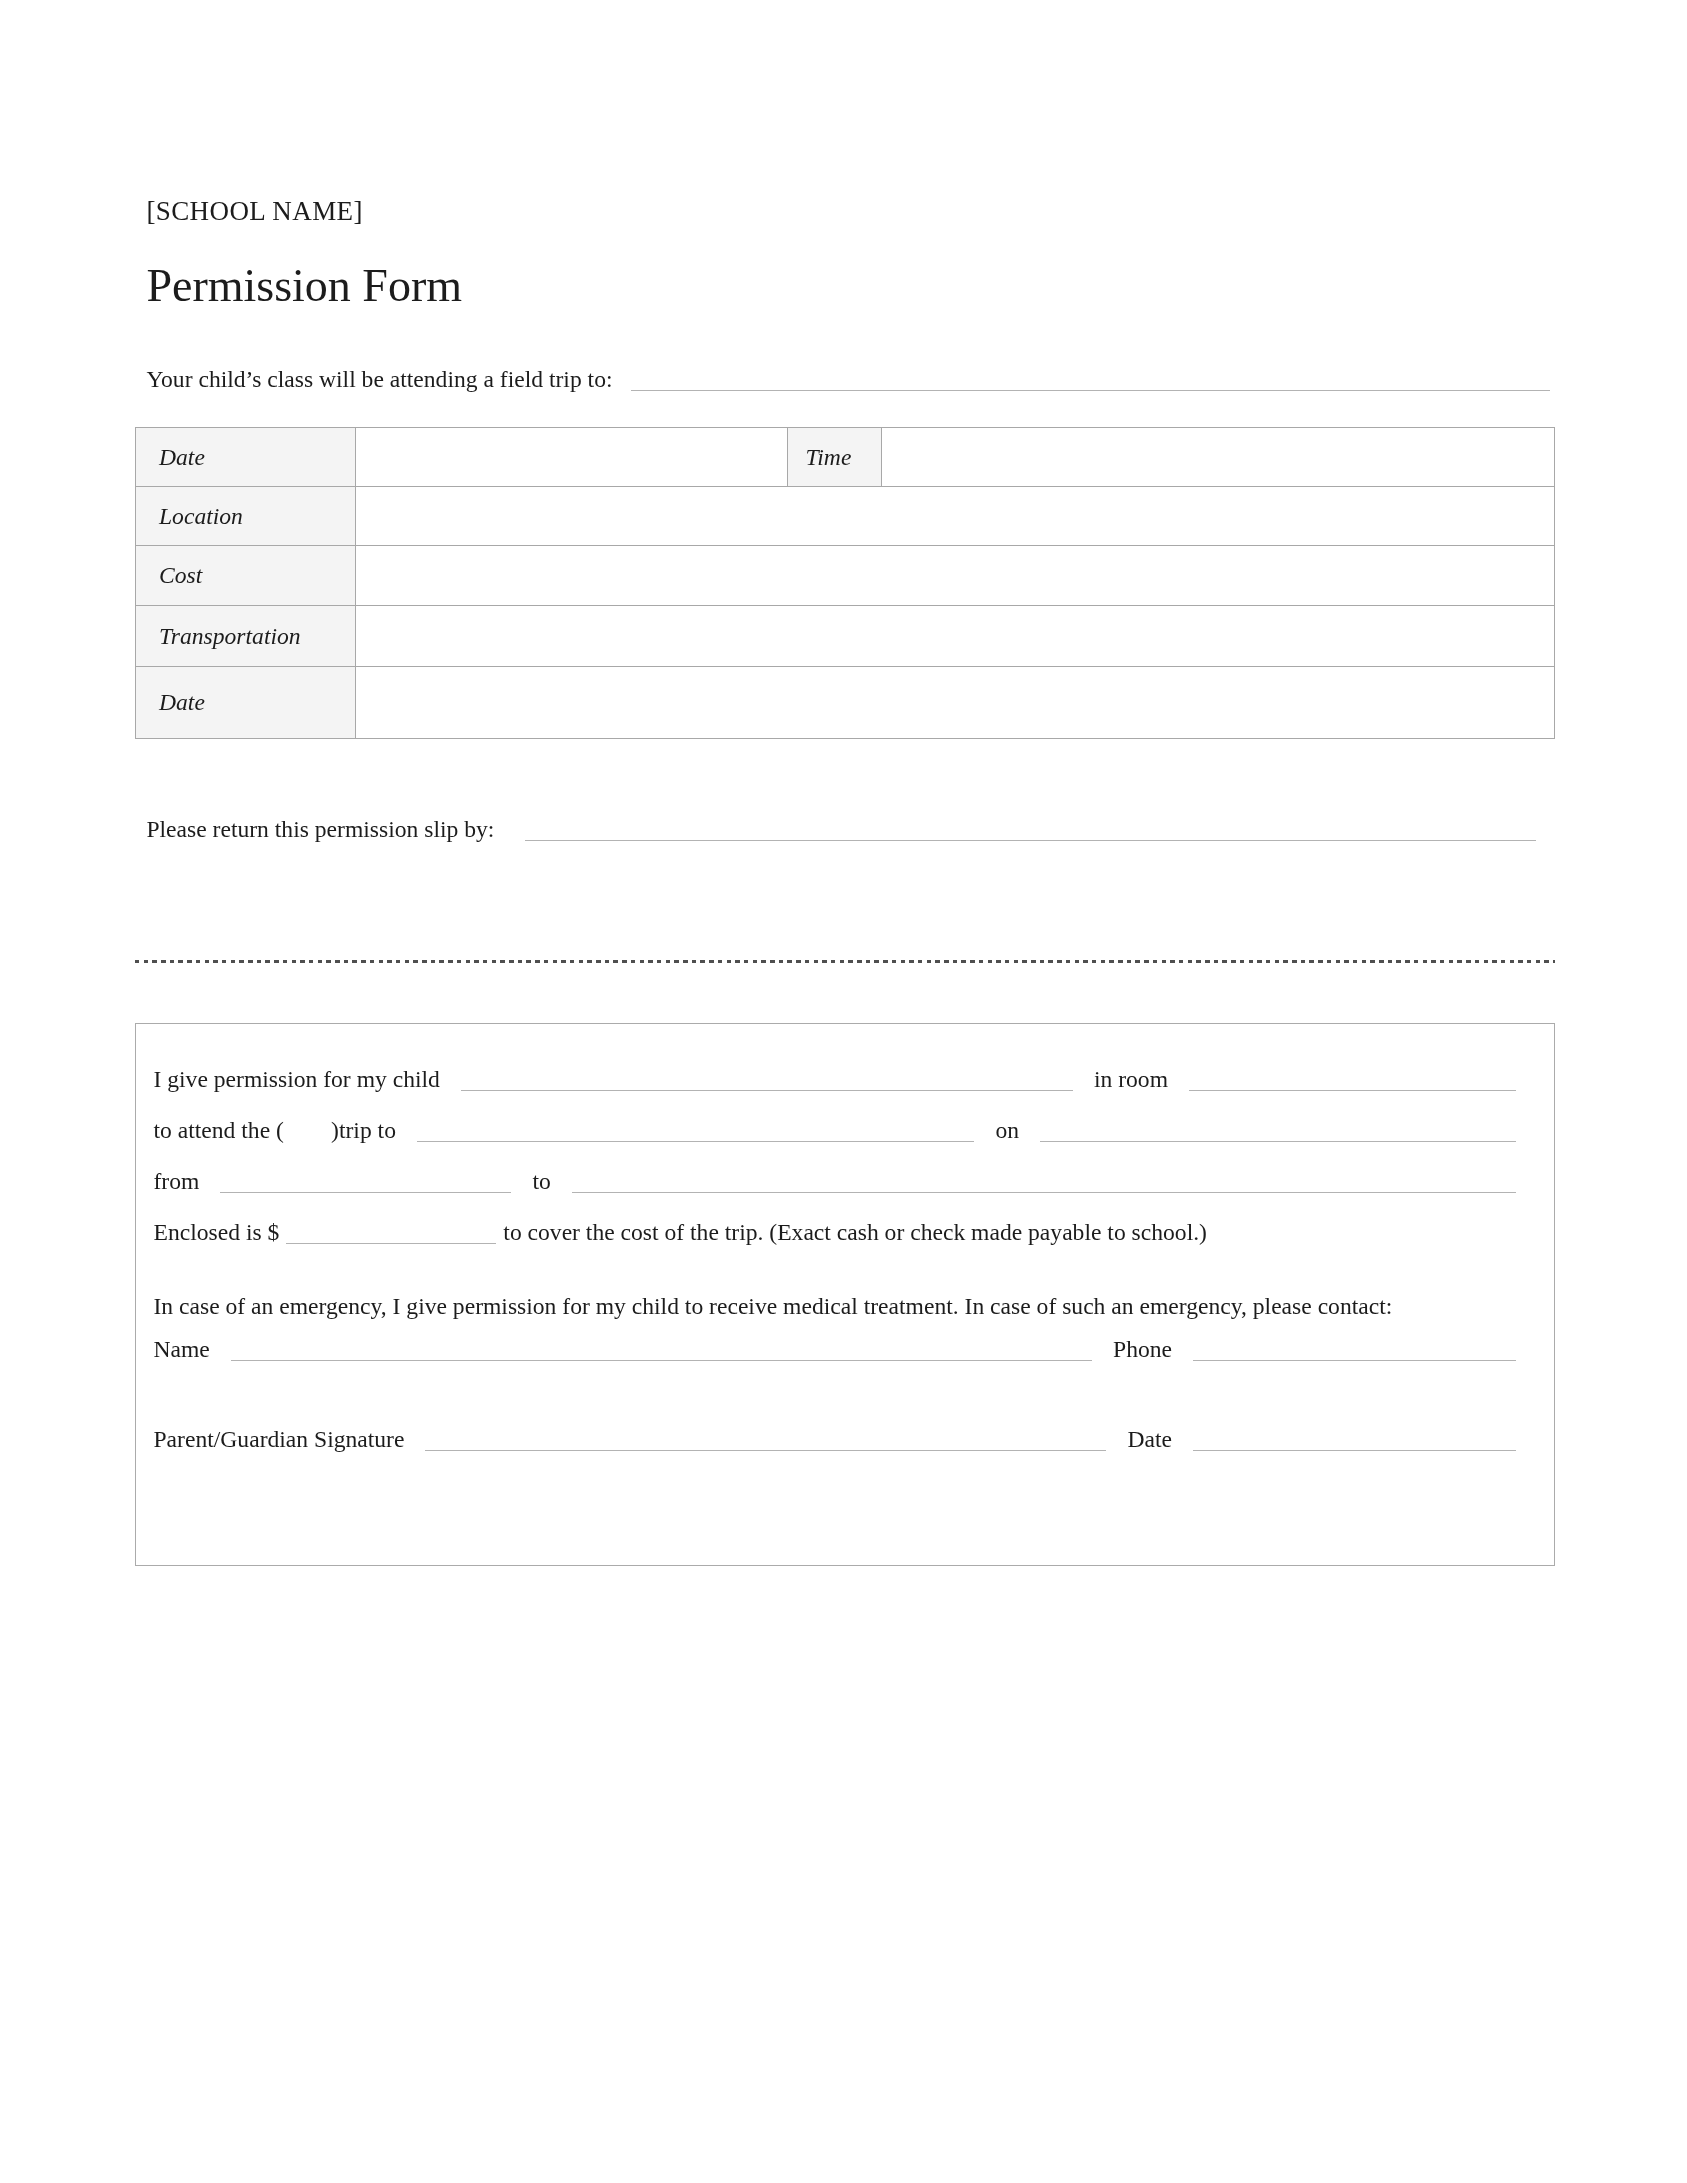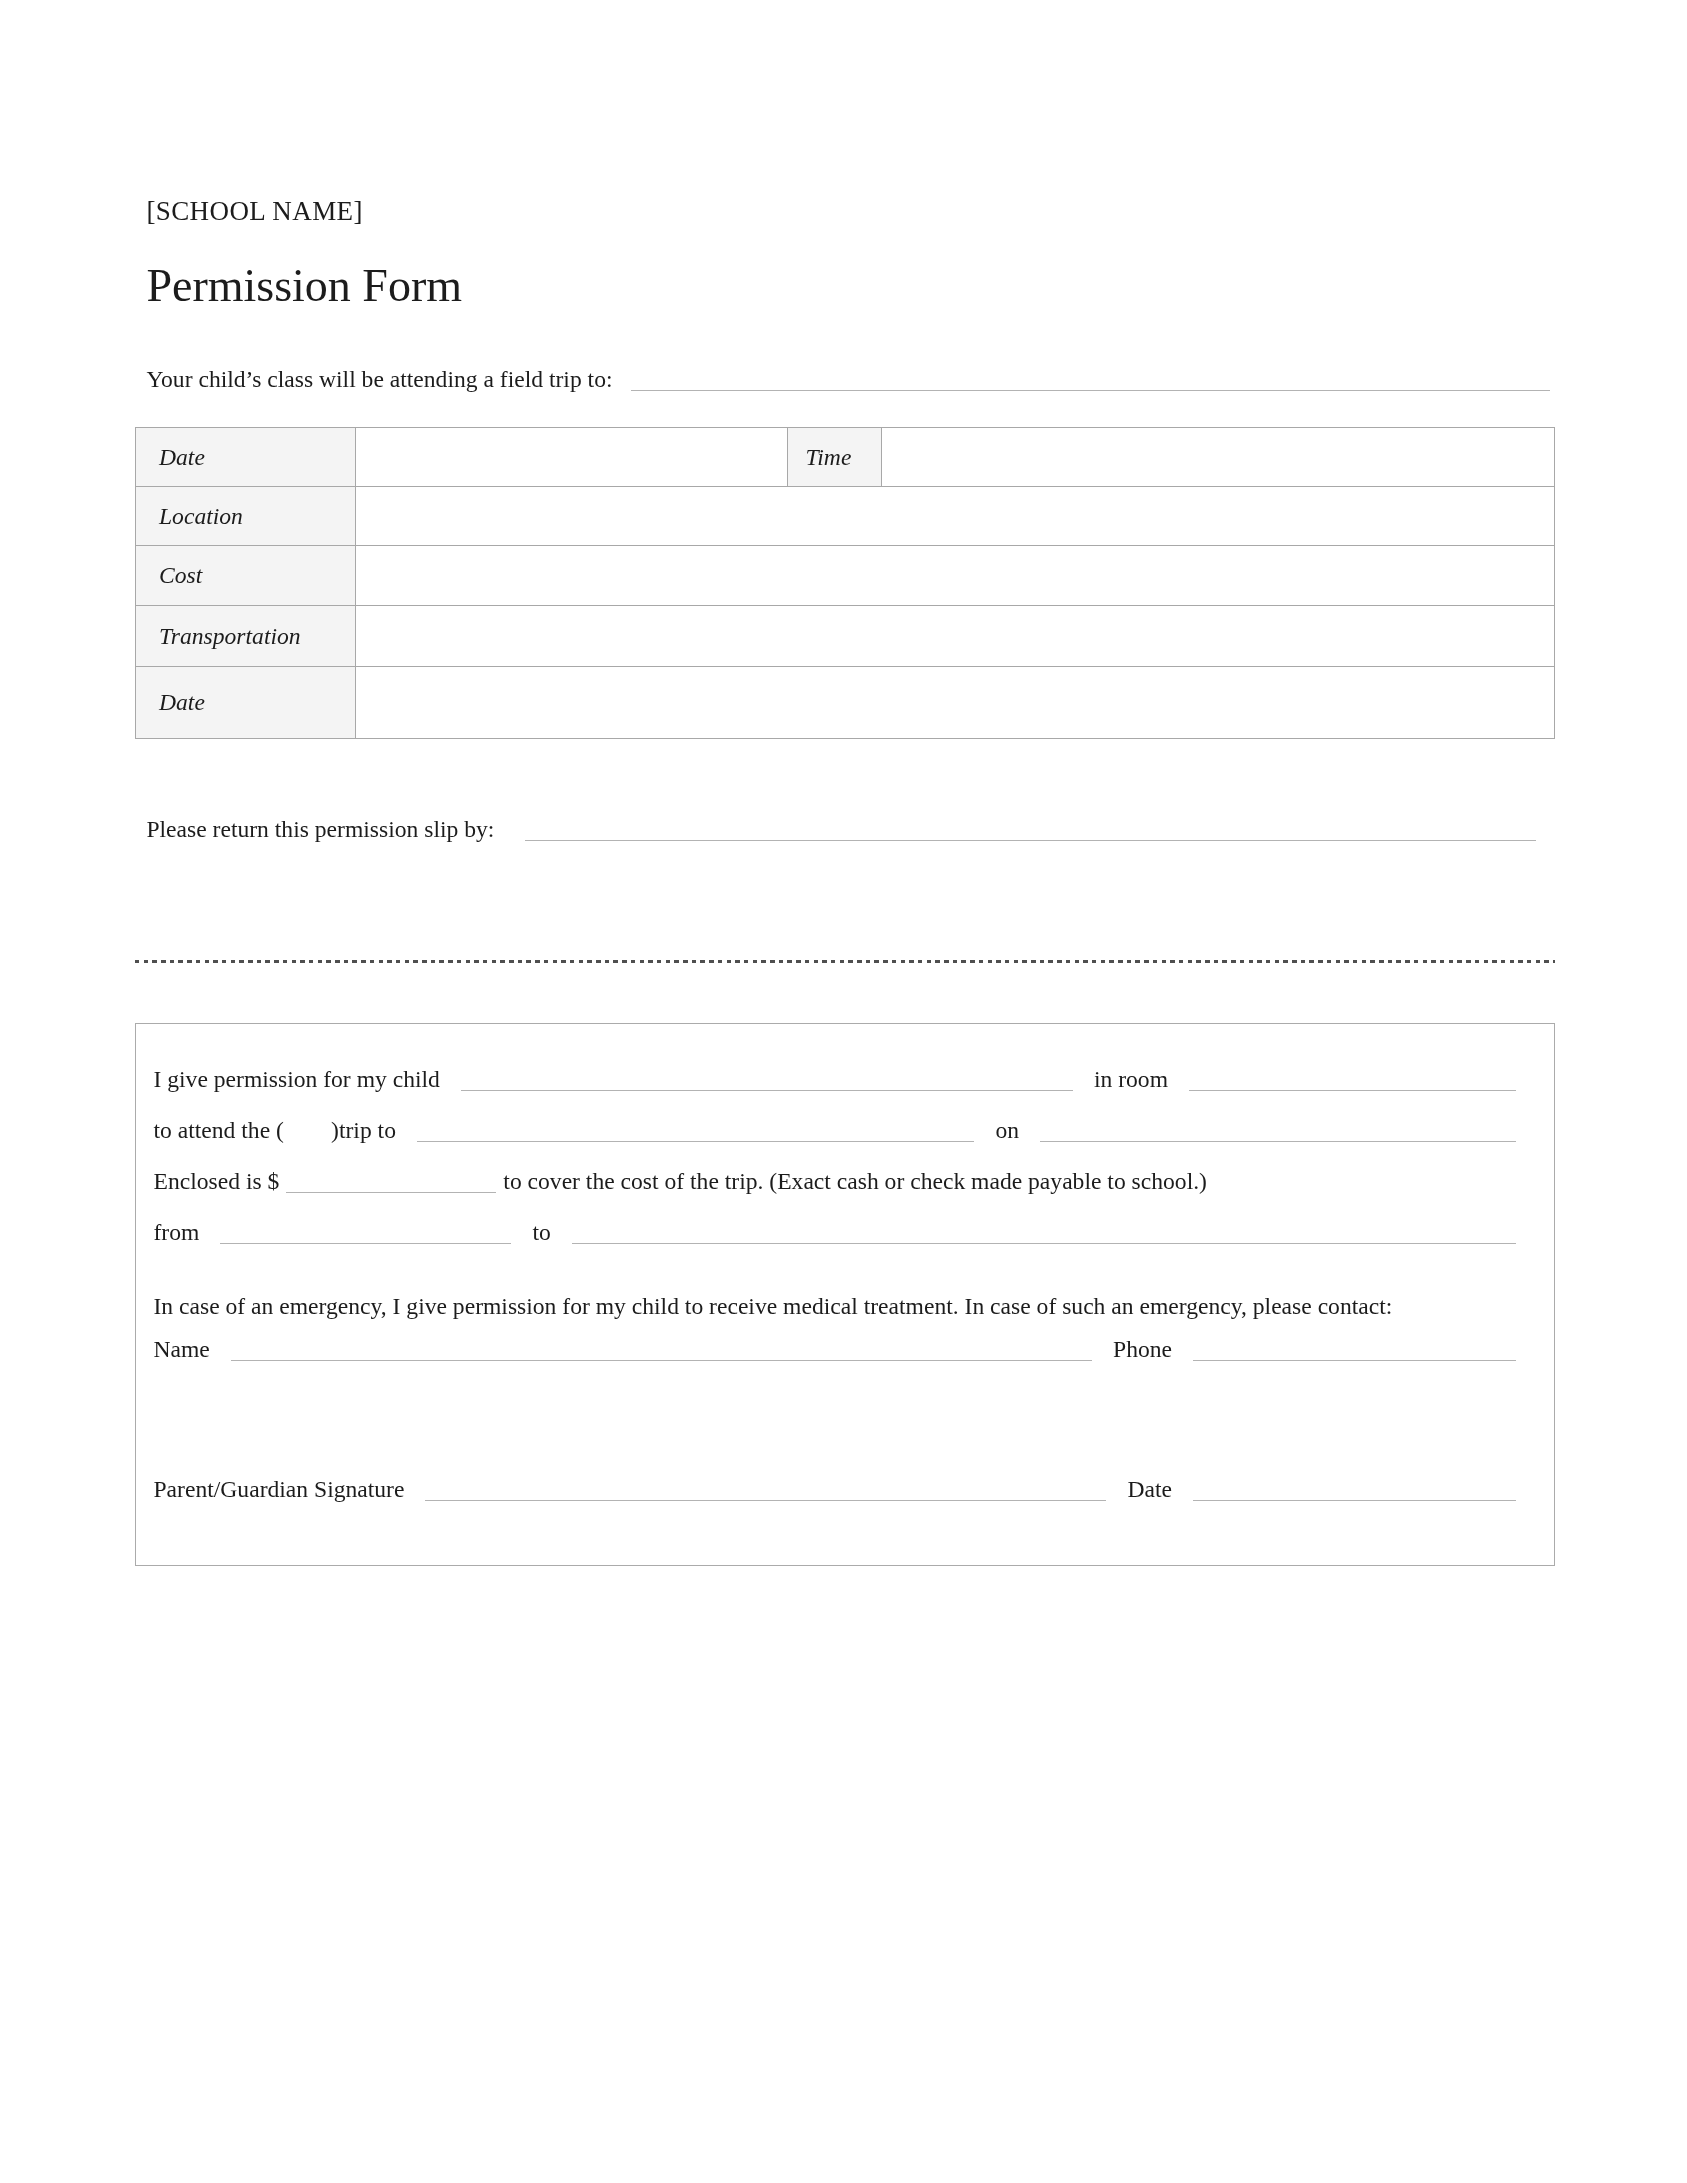--- a/index.html
+++ b/index.html
@@ -75,21 +75,21 @@
   .srow-tight { column-gap: 7px; }
   .nowrap { white-space: nowrap; }
   .w-room   { flex: 0 0 327px; }
   .w-on     { flex: 0 0 476px; }
   .w-from   { flex: 0 0 291px; }
   .w-amount { flex: 0 0 210px; }
   .w-phone  { flex: 0 0 323px; }
 
   .emergency-para { margin-top: 44px; line-height: 31px; padding-right: 15.7px; }
   .name-row { margin-top: 12.2px; }
-  .sig-row  { margin-top: 110px; text-align: center; }
+  .sig-row  { margin-top: 60px; text-align: center; }
 </style>
 </head>
 <body>
 
 <div class="page">
 
   <div class="school-name indent">[SCHOOL NAME]</div>
 
   <h1 class="form-title indent">Permission Form</h1>
 
@@ -147,31 +147,31 @@
       <span class="blank w-room"></span>
     </div>
 
     <div class="srow">
       <span class="nowrap">to attend the (&nbsp;&nbsp;&nbsp;&nbsp;&nbsp;&nbsp;&nbsp;&nbsp;)trip to</span>
       <span class="blank grow"></span>
       <span class="nowrap">on</span>
       <span class="blank w-on"></span>
     </div>
 
-    <div class="srow srow-tight">
-      <span class="nowrap">Enclosed is $</span>
-      <span class="blank w-amount"></span>
-      <span>to cover the cost of the trip. (Exact cash or check made payable to school.)</span>
-    </div>
-
     <div class="srow">
       <span class="nowrap">from</span>
       <span class="blank w-from"></span>
       <span class="nowrap">to</span>
       <span class="blank grow"></span>
+    </div>
+
+    <div class="srow srow-tight">
+      <span class="nowrap">Enclosed is $</span>
+      <span class="blank w-amount"></span>
+      <span>to cover the cost of the trip. (Exact cash or check made payable to school.)</span>
     </div>
 
     <p class="emergency-para">In case of an emergency, I give permission for my child to receive medical treatment. In case of such an emergency, please contact:</p>
 
     <div class="srow name-row">
       <span class="nowrap">Name</span>
       <span class="blank grow"></span>
       <span class="nowrap">Phone</span>
       <span class="blank w-phone"></span>
     </div>

